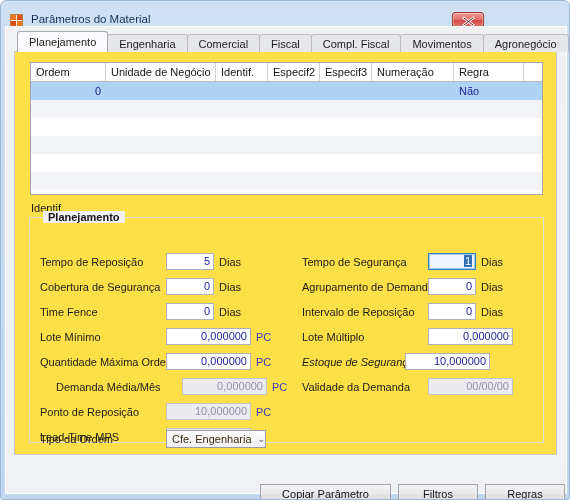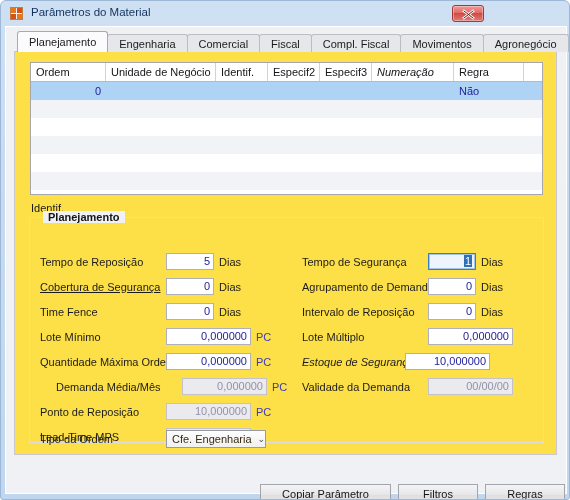--- a/index.html
+++ b/index.html
@@ -25,21 +25,21 @@
     box-sizing: border-box;
     background: linear-gradient(to bottom, #cfe0f3 0%, #c6dbf0 40%, #bfd6ee 100%);
     border: 1px solid #9cb8d6;
     border-radius: 6px 6px 3px 3px;
     overflow: hidden;
   }
 
   
   .titlebar {
     position: absolute;
-    left: 0; top: 0;
+    left: 0; top: 7px;
     width: 490px;
     height: 25px;
     box-sizing: border-box;
     padding-left: 20px;
   }
   .titlebar-icon {
     position: absolute;
     left: 9px; top: 6px;
     width: 13px; height: 13px;
     background: #f3f3f3;
@@ -329,21 +329,21 @@
 
     <div class="tabpanel">
 
       <div class="grid">
         <div class="grid-header" id="grid-header">
             <div class="gh" style="width: 75px;">Ordem</div>
             <div class="gh" style="width: 110px;">Unidade de Negócio</div>
             <div class="gh" style="width: 52px;">Identif.</div>
             <div class="gh" style="width: 52px;">Especif2</div>
             <div class="gh" style="width: 52px;">Especif3</div>
-            <div class="gh" style="width: 82px; font-style: italic;">Numeração</div>
+            <div class="gh" style="width: 82px;">Numeração</div>
             <div class="gh" style="width: 70px;">Regra</div>
             <div class="gh" style="width: 18px; border-right: none;"></div>
           </div>
         <div id="grid-body">
             <div class="grid-row sel">
               <div class="gc num" style="width: 75px;">0</div>
               <div class="gc" style="width: 110px;"></div>
               <div class="gc" style="width: 52px;"></div>
               <div class="gc" style="width: 52px;"></div>
               <div class="gc" style="width: 52px;"></div>
@@ -365,21 +365,21 @@
         <div class="groupbox-title">Planejamento</div>
         <div id="left-col">
             <div class="frow" style="left: 10px; top: 23px;">
               <div class="flabel" style="width: 125px;">Tempo de Reposição</div>
               <div style="margin-left: 1px; display: flex; align-items: center;">
                 <div class="finput" style="width: 48px;">5</div>
                 <div class="unit">Dias</div>
               </div>
             </div>
             <div class="frow" style="left: 10px; top: 48px;">
-              <div class="flabel" style="width: 125px; text-decoration: underline;">Cobertura de Segurança</div>
+              <div class="flabel" style="width: 125px;">Cobertura de Segurança</div>
               <div style="margin-left: 1px; display: flex; align-items: center;">
                 <div class="finput" style="width: 48px;">0</div>
                 <div class="unit">Dias</div>
               </div>
             </div>
             <div class="frow" style="left: 10px; top: 73px;">
               <div class="flabel" style="width: 125px;">Time Fence</div>
               <div style="margin-left: 1px; display: flex; align-items: center;">
                 <div class="finput" style="width: 48px;">0</div>
                 <div class="unit">Dias</div>

